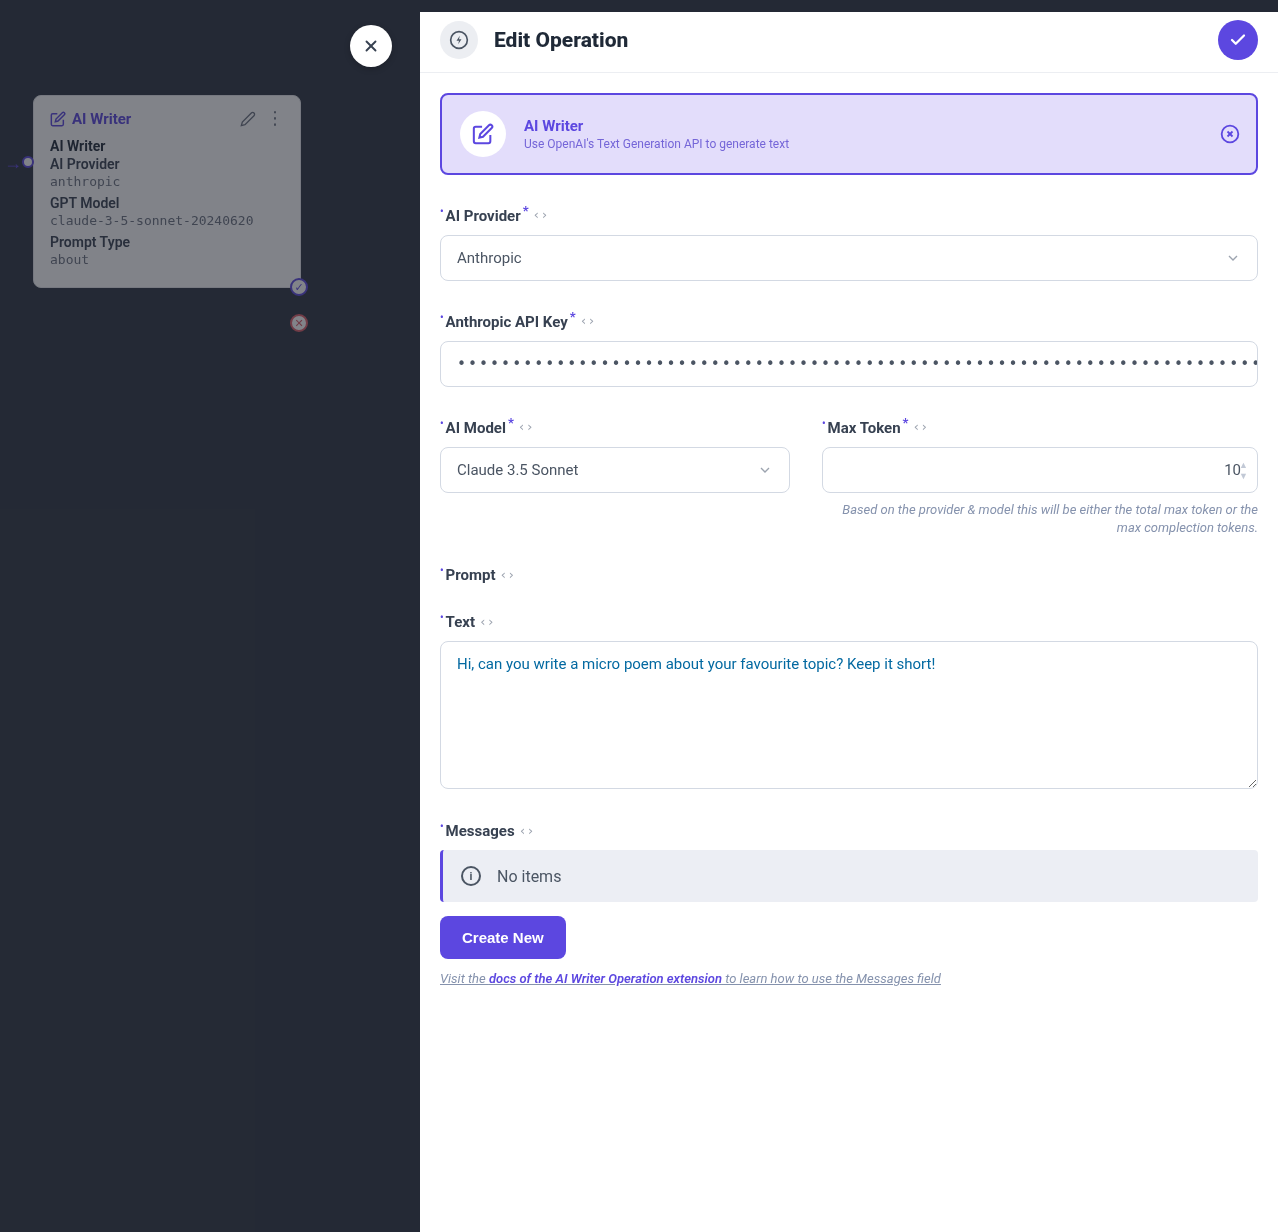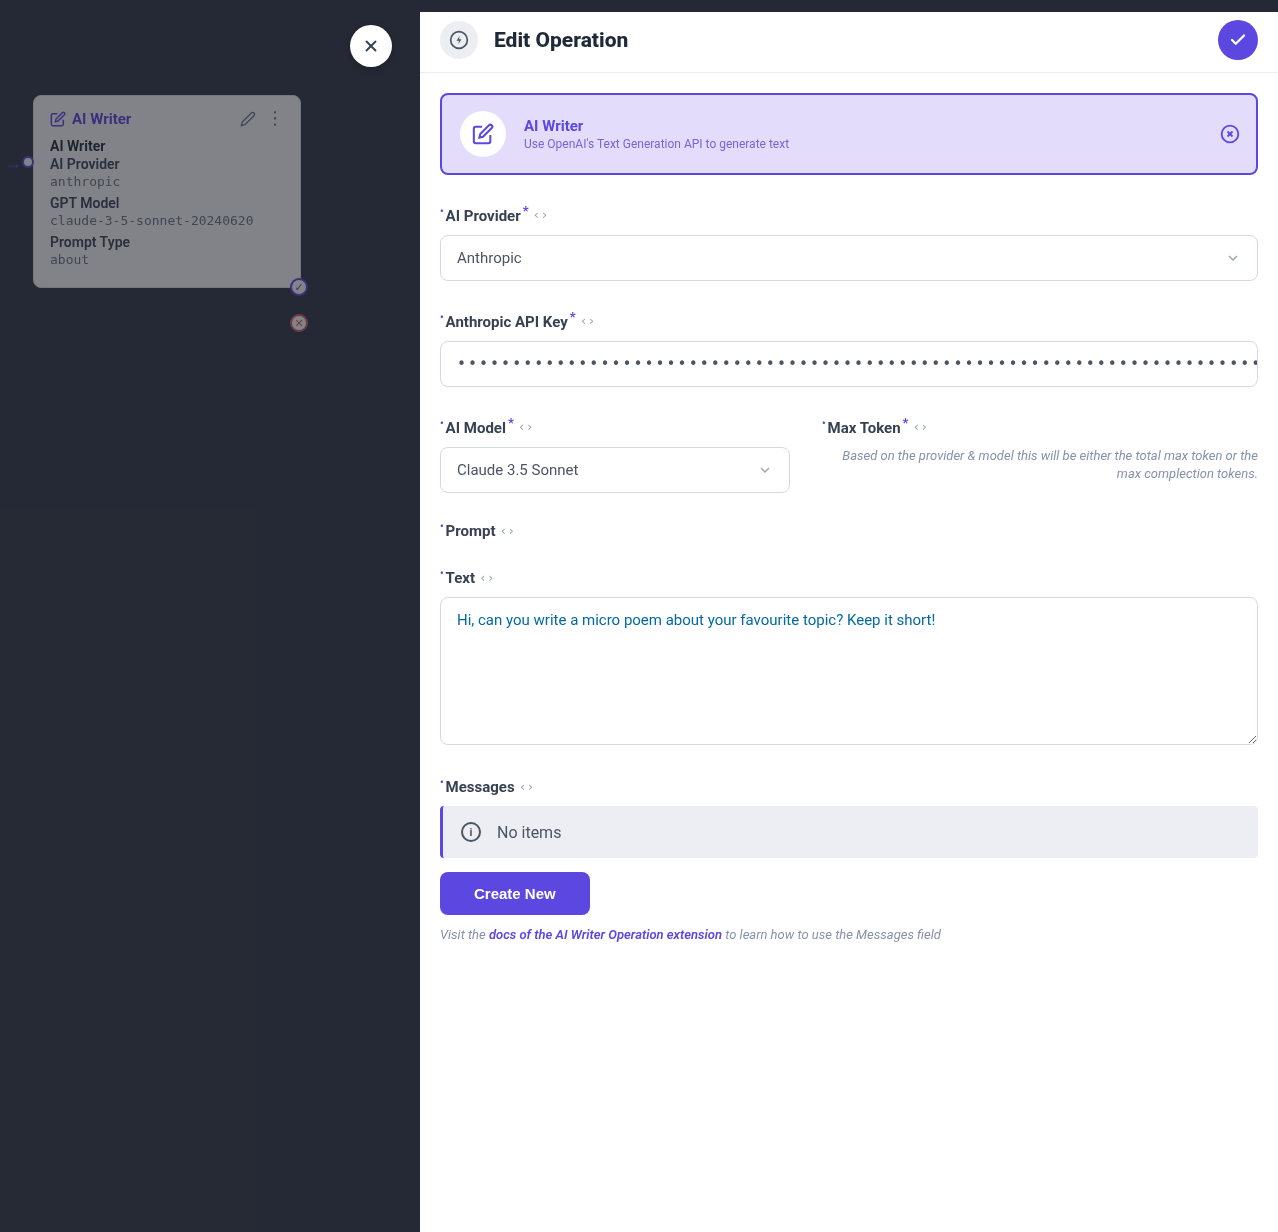--- a/index.html
+++ b/index.html
@@ -62,23 +62,23 @@
     .number-spinners { position: absolute; right: 10px; top: 50%; transform: translateY(-50%); display: flex; flex-direction: column; gap: 1px; color: #c2c9d6; font-size: 9px; }
     
     .prompt-select { display: flex; align-items: center; gap: 12px; border: 1px solid #d3d9e3; border-radius: 8px; padding: 12px 16px; width: 350px; cursor: pointer; }
     .prompt-select .pencil { color: #9aa4bc; }
     .prompt-select .chevron { margin-left: auto; }
     
     
     .no-items { background: #eceef4; border-left: 3px solid #5c47e0; border-radius: 4px; padding: 16px 18px; display: flex; align-items: center; gap: 16px; color: #4b5563; margin-bottom: 14px; }
     .no-items .info-i { width: 20px; height: 20px; border: 2px solid #4b5563; border-radius: 50%; display: flex; align-items: center; justify-content: center; font-size: 11px; font-weight: 700; font-style: normal;}
     
-    .create-btn { background: #5c47e0; color: #fff; border: none; border-radius: 8px; padding: 13px 34px; font-size: 15px; font-weight: 700; cursor: pointer; }
-    
-    .footer-help { font-size: 13px; color: #8592ad; font-style: italic; margin-top: 10px; line-height: 1.5; }
+    .create-btn { background: #5c47e0; color: #fff; border: none; border-radius: 8px; padding: 13px 22px; font-size: 15px; font-weight: 700; cursor: pointer; }
+    
+    .footer-help { font-size: 13px; color: #8592ad; font-style: italic; margin-top: 10px; line-height: 1.5; text-decoration: underline; }
     .footer-help a { color: #5c47e0; font-weight: 600; text-decoration: none; }
     
     svg { display: block; }
   </style>
 </head>
 <body>
 
 <div class="bg-card">
   <div class="bg-card-header">
     <div class="bg-card-title">
@@ -189,20 +189,27 @@
           <svg class="chevron" width="16" height="16" viewBox="0 0 24 24" fill="none" stroke="#9ca3af" stroke-width="2">
               <polyline points="6 9 12 15 18 9"></polyline>
             </svg>
         </div>
       </div>
       <div class="form-group">
         <div class="form-label-row">
           <span class="form-label"><span class="req-dot">•</span><span>Max Token</span><span class="form-star">*</span></span>
           <span class="code-icon">‹›</span>
         </div>
+        <div class="number-input-wrap">
+          <div class="form-input">10</div>
+          <div class="number-spinners">
+            <span>▲</span>
+            <span>▼</span>
+          </div>
+        </div>
         <div class="help-text">Based on the provider &amp; model this will be either the total max token or the max complection tokens.</div>
       </div>
     </div>
 
     <div class="form-group">
       <div class="form-label-row">
         <span class="form-label"><span class="req-dot">•</span><span>Prompt</span></span>
         <span class="code-icon">‹›</span>
       </div>
     </div>

